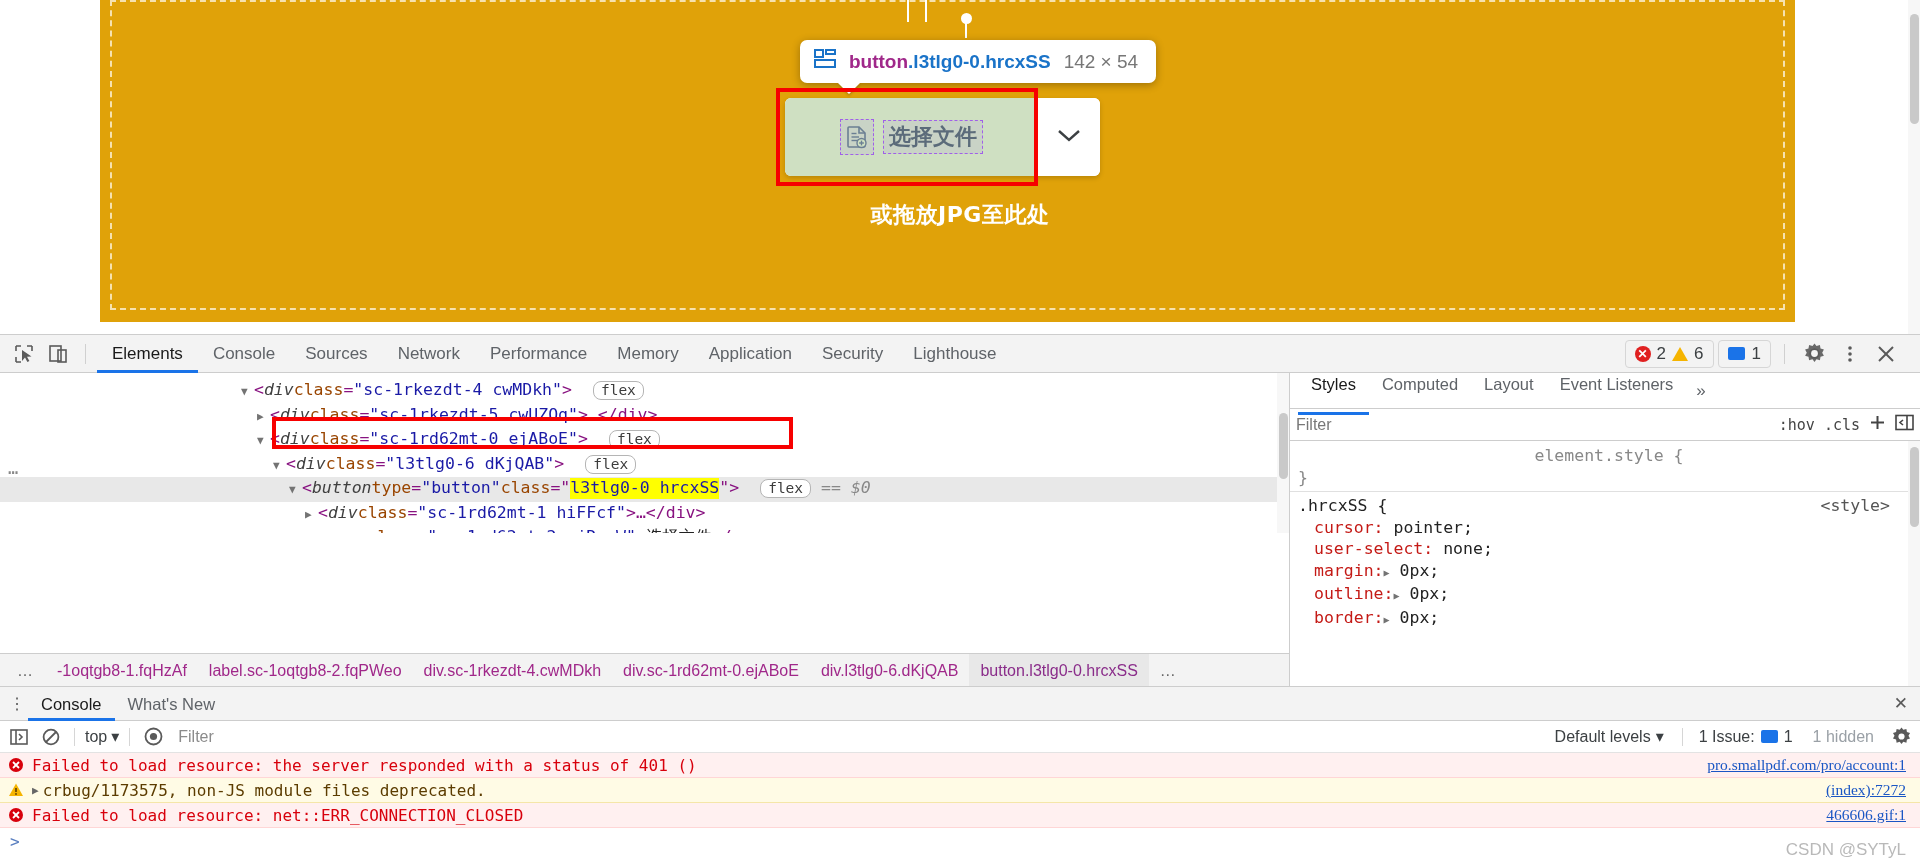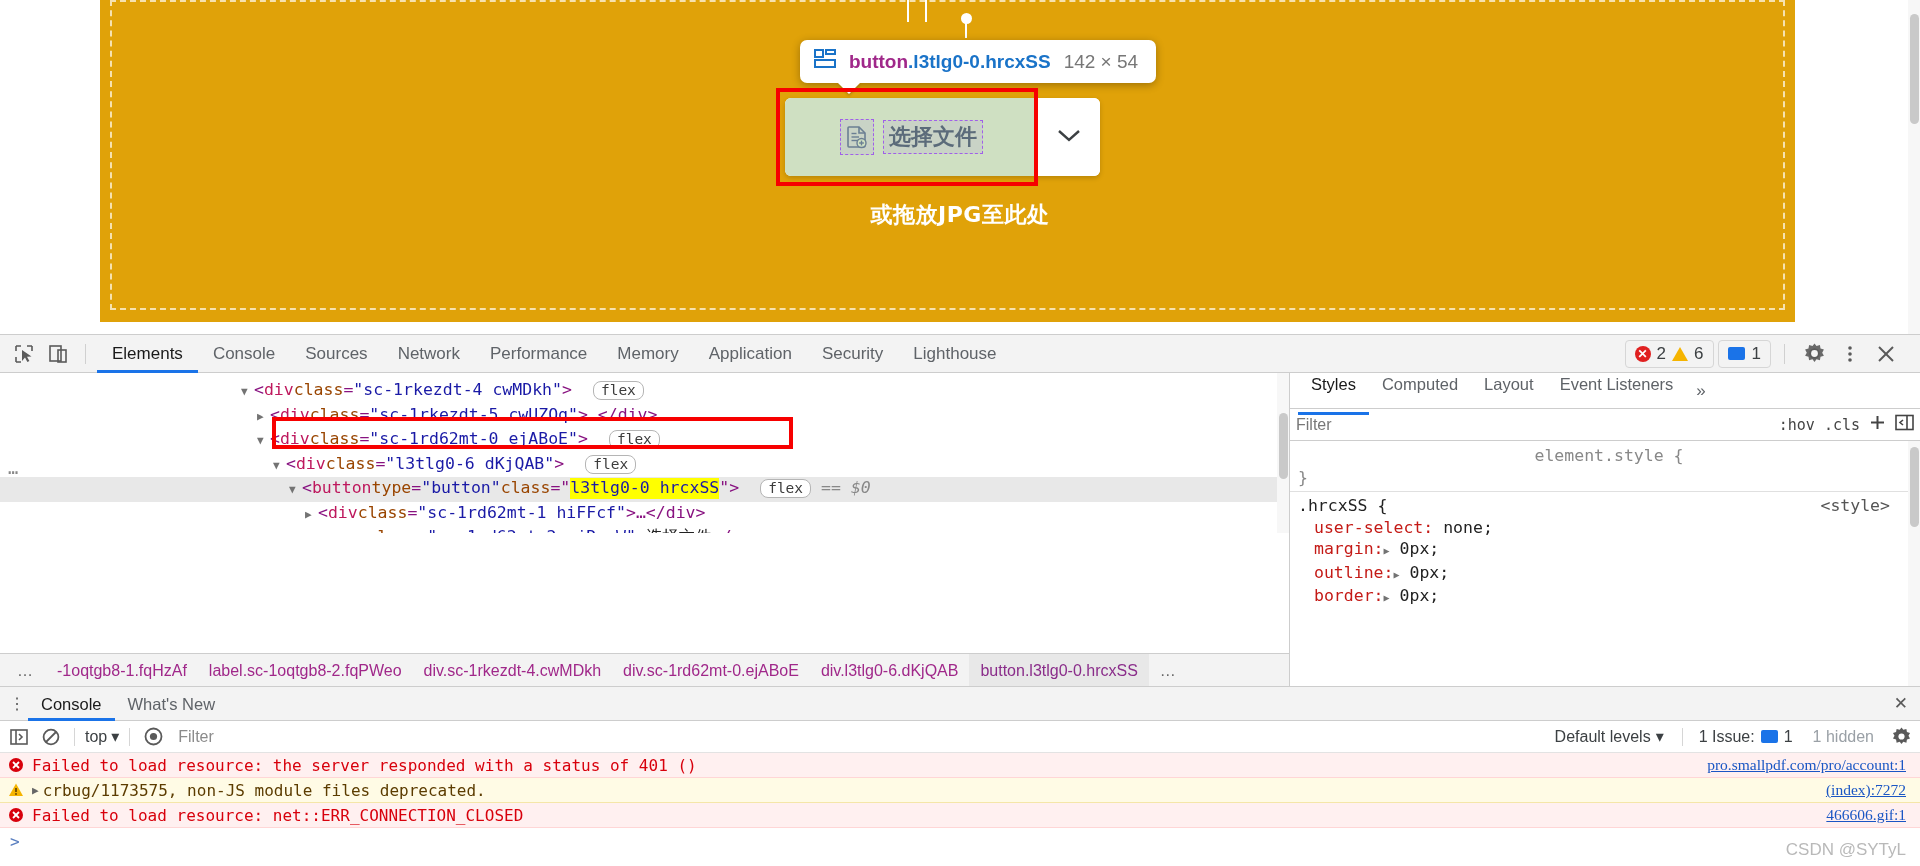--- a/index.html
+++ b/index.html
@@ -137,21 +137,21 @@
   
   .dt-body { display:flex; height:calc(532px - 38px - 180px); }
   .elements-pane { width:1290px; position:relative; background:#fff; border-right:1px solid #cdcdcd;}
   .dom-tree {
     font-family:"DejaVu Sans Mono", monospace;
     font-size:16.5px; line-height:20.5px;
     padding:6px 0 0 0; height:160px; overflow:hidden; position:relative;
   }
   .dom-row { white-space:nowrap; padding:1px 0 1px 0; display:flex; align-items:baseline;}
   .dom-row.selected { background:#e8e8e8; }
-  .tag { color:#be185d; }
+  .tag { color:#404040;font-style:italic; }
   .attr { color:#994500; }
   .val { color:#1a1aa6; }
   .punc { color:#881280; }
   .txt { color:#222; }
   .badge-flex {
     display:inline-block; border:1px solid #b5b5b5; border-radius:8px;
     padding:0 7px; font-size:14.5px; color:#3c3c3c; background:#fff;
     margin-left:21px; line-height:17px; vertical-align:middle;
   }
   .dollar { color:#888; font-style:italic; margin-left:10px;}
@@ -510,20 +510,21 @@
             <line x1="12" y1="1.5" x2="12" y2="15.5" stroke="#444" stroke-width="1.6"></line>
             <polyline points="8,6 5,8.5 8,11" fill="none" stroke="#444" stroke-width="1.6"></polyline>
           </svg>
         </span>
       </div>
       <div class="styles-code" id="styles-code">
           <div style="position: relative; text-align: center;"><span class="gray">element.style {</span></div>
           <div class="gray">}</div>
           <div class="sec-sep"></div>
           <div style="position: relative;"><span class="">.hrcxSS {</span><span class="src-link">&lt;style&gt;</span></div>
+          <div><span class="prop">cursor:</span><span class="pval"> pointer;</span></div>
           <div><span class="prop">user-select:</span><span class="pval"> none;</span></div>
           <div><span class="prop">margin:</span><span class="tri"> ▶</span><span class="pval"> 0px;</span></div>
           <div><span class="prop">outline:</span><span class="tri"> ▶</span><span class="pval"> 0px;</span></div>
           <div><span class="prop">border:</span><span class="tri"> ▶</span><span class="pval"> 0px;</span></div>
         </div>
       <div class="vscroll" style="top:68px;bottom:0;">
         <div class="vthumb" style="top:6px;height:80px;"></div>
       </div>
     </div>
   </div>

